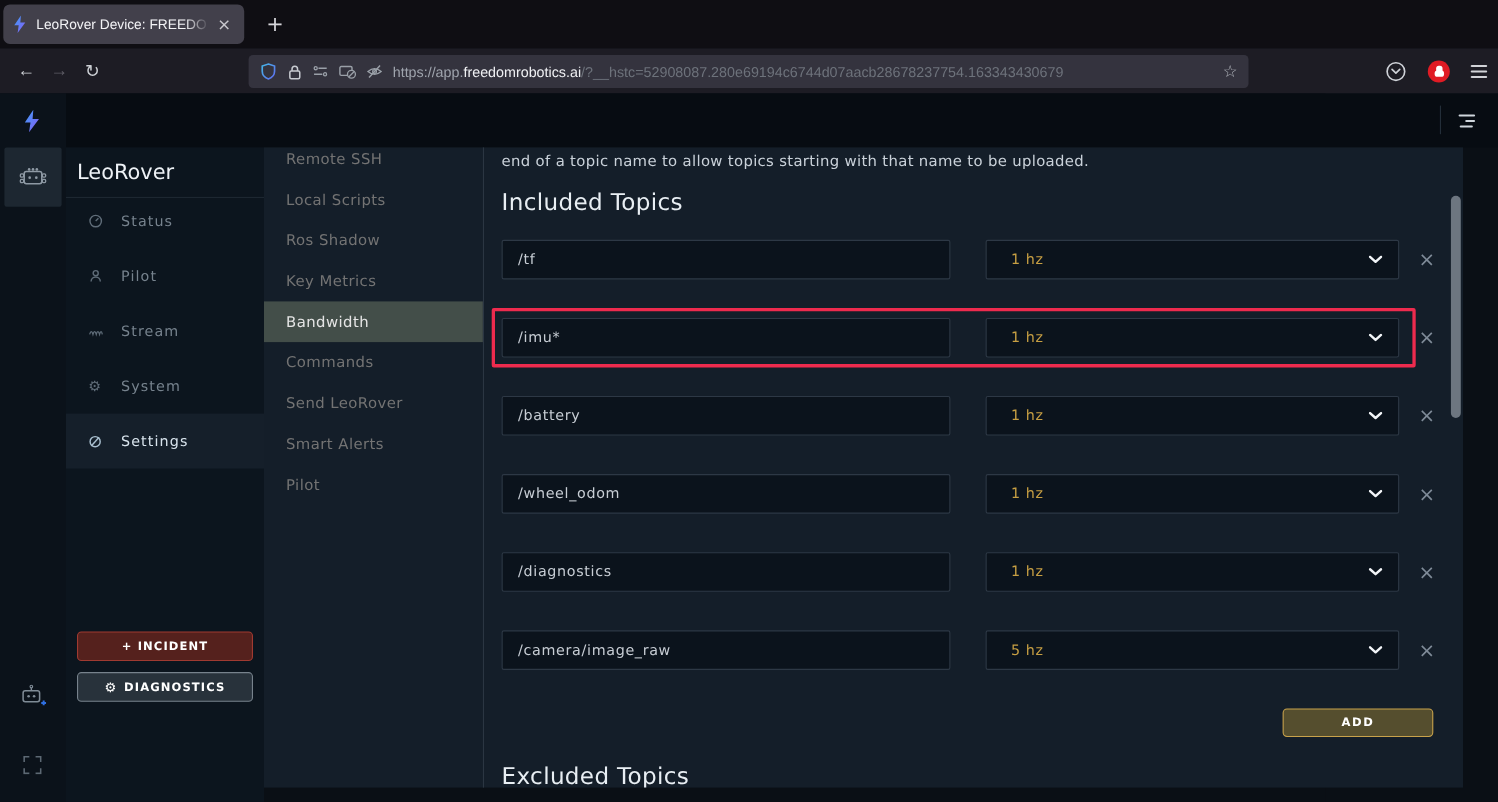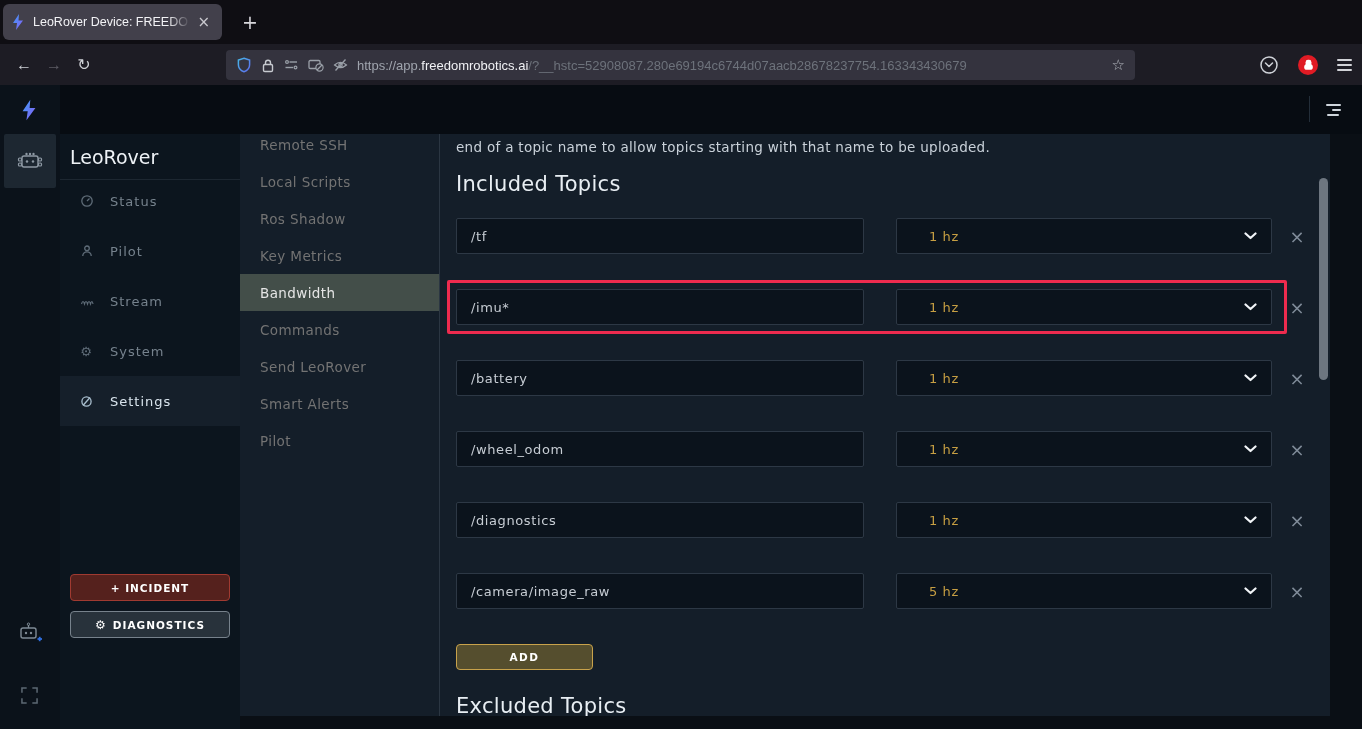--- a/index.html
+++ b/index.html
@@ -82,25 +82,25 @@
   .h-section { margin-top:17px; color:#e8eef3; font-size:21px; letter-spacing:.3px; }
   .rows { margin-top:22px; }
   .topic-row { position:relative; display:flex; align-items:center; height:36px; margin-bottom:35px; }
   .hl-frame { display:none; position:absolute; left:-9px; top:-9px; width:840px; height:54px;
               border:3px solid #ee2b4e; border-radius:2px; pointer-events:none; z-index:2; }
   .hl-frame.show { display:block; }
   .topic-input { width:408px; height:36px; background:#0b131c; border:1px solid #2d3845; border-radius:2px;
                  color:#c7cdd4; font-size:13px; letter-spacing:.6px; display:flex; align-items:center;
                  padding-left:14px; }
   .rate-select { width:376px; height:36px; background:#0b131c; border:1px solid #2d3845; border-radius:2px;
-                 margin-left:32px; display:flex; align-items:center; padding:0 14px 0 32px; }
+                 margin-left:32px; display:flex; align-items:center; padding:0 14px 0 22px; }
   .rate-val { color:#c79f43; font-size:13px; letter-spacing:.6px; flex:1; }
   .remove-btn { margin-left:13px; width:24px; height:24px; display:flex; align-items:center;
                 justify-content:center; color:#7f8b98; font-size:18px; }
-  .actions { width:847px; margin-top:34px; display:flex; }
+  .actions { width:847px; margin-top:34px; display:flex; justify-content:flex-end; }
   .add-btn { width:137px; height:26px; background:#554e2e; border:1px solid #c8a24b; border-radius:4px;
              color:#fff; font-size:10.5px; font-weight:bold; letter-spacing:1.5px;
              display:flex; align-items:center; justify-content:center; }
   .h-excluded { margin-top:24px; }
 
   .scroll-thumb { position:absolute; left:1319px; top:93px; width:9px; height:202px; background:#6d7680;
                   border-radius:5px; }
   svg { display:block; }
 </style>
 </head>

